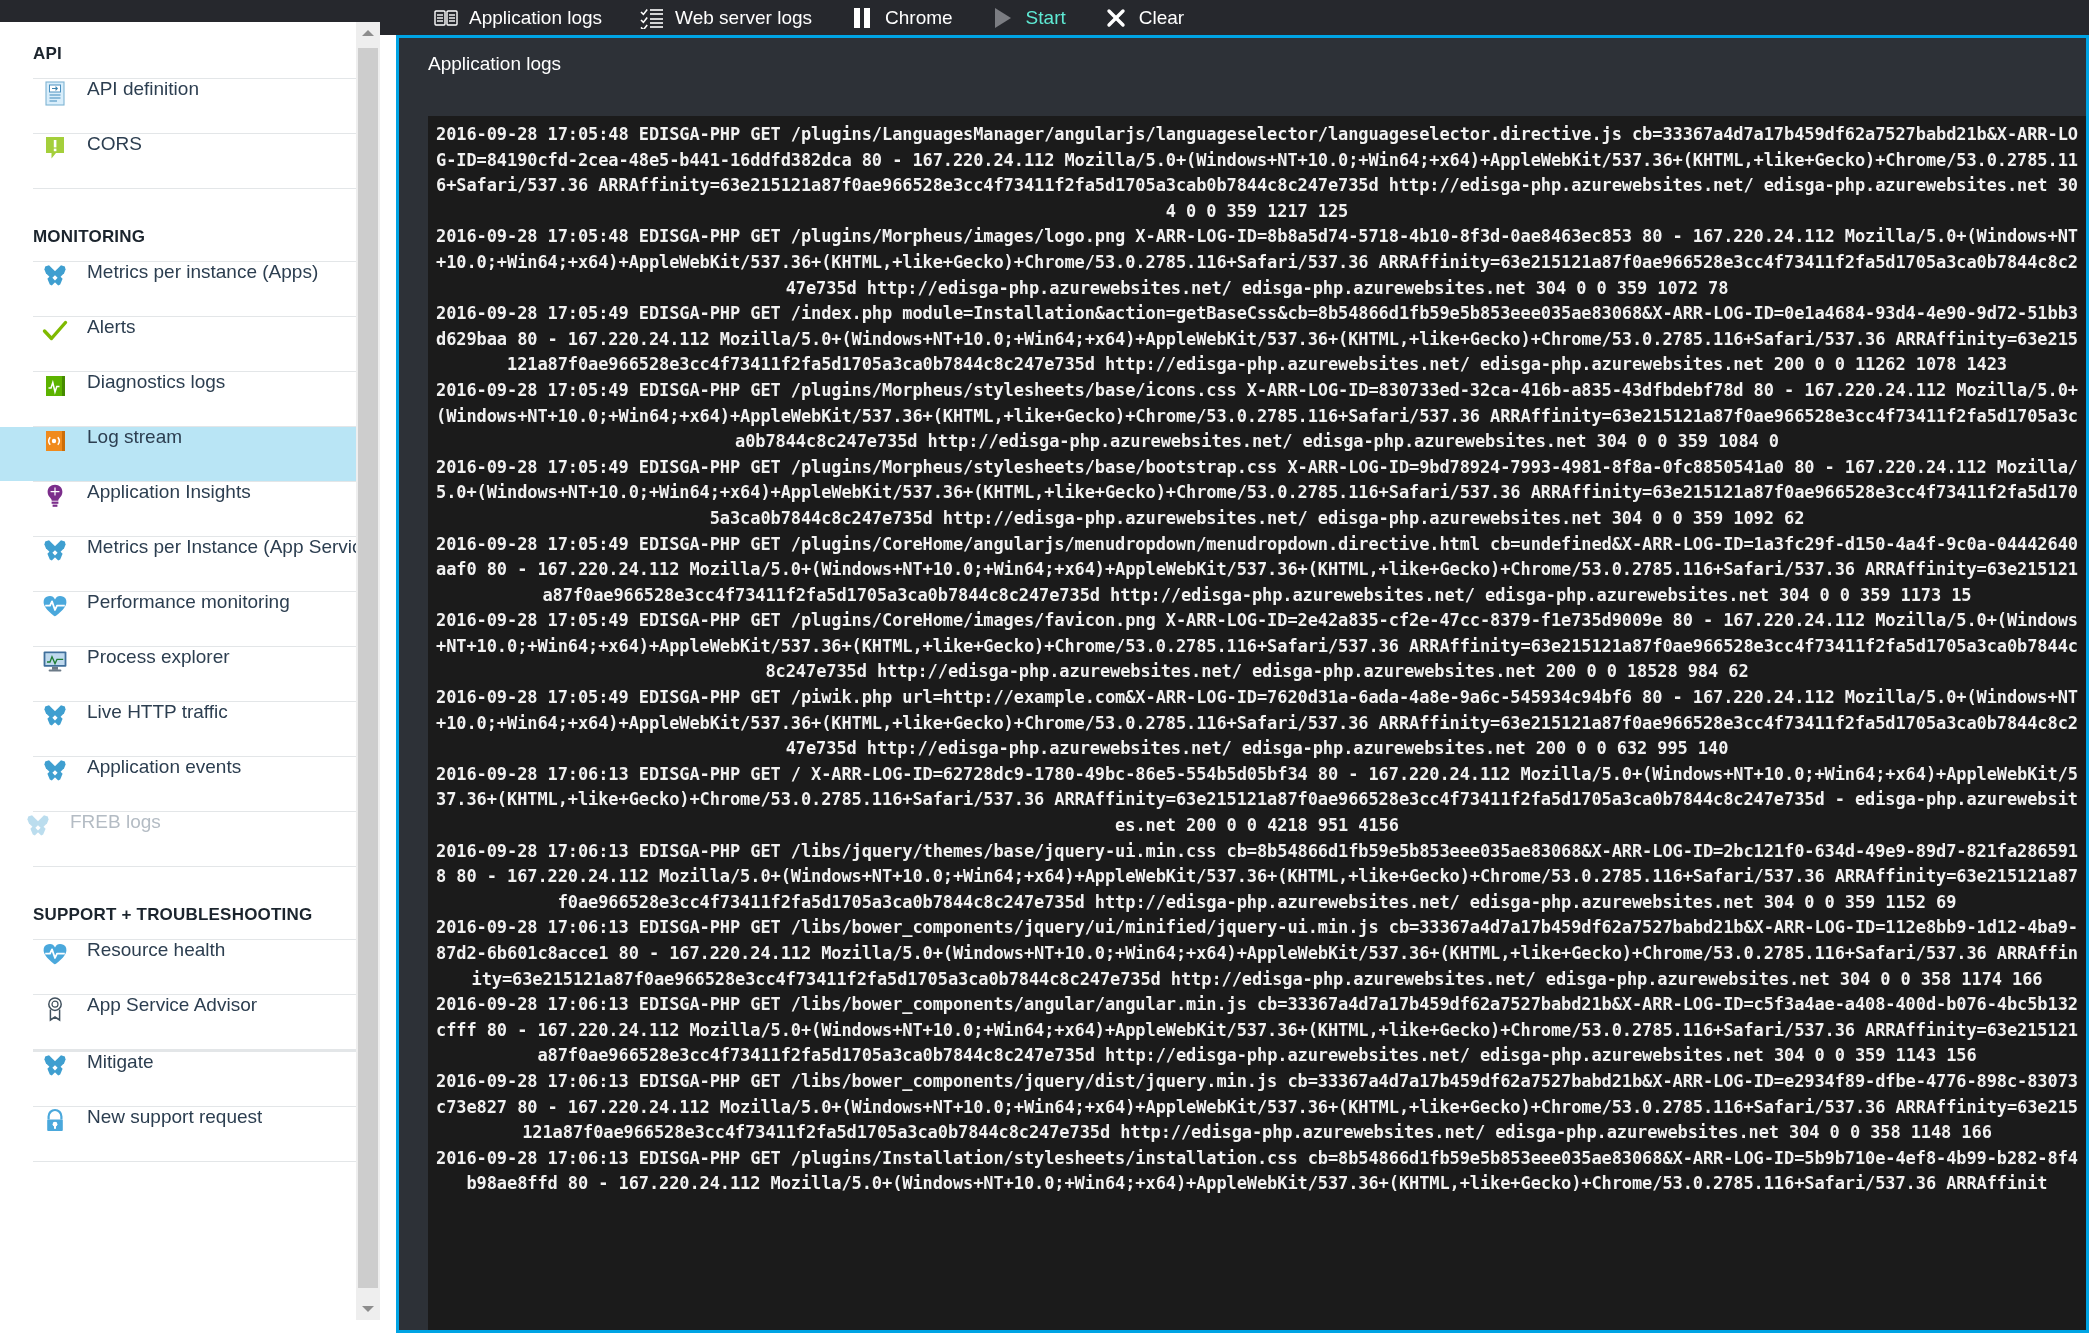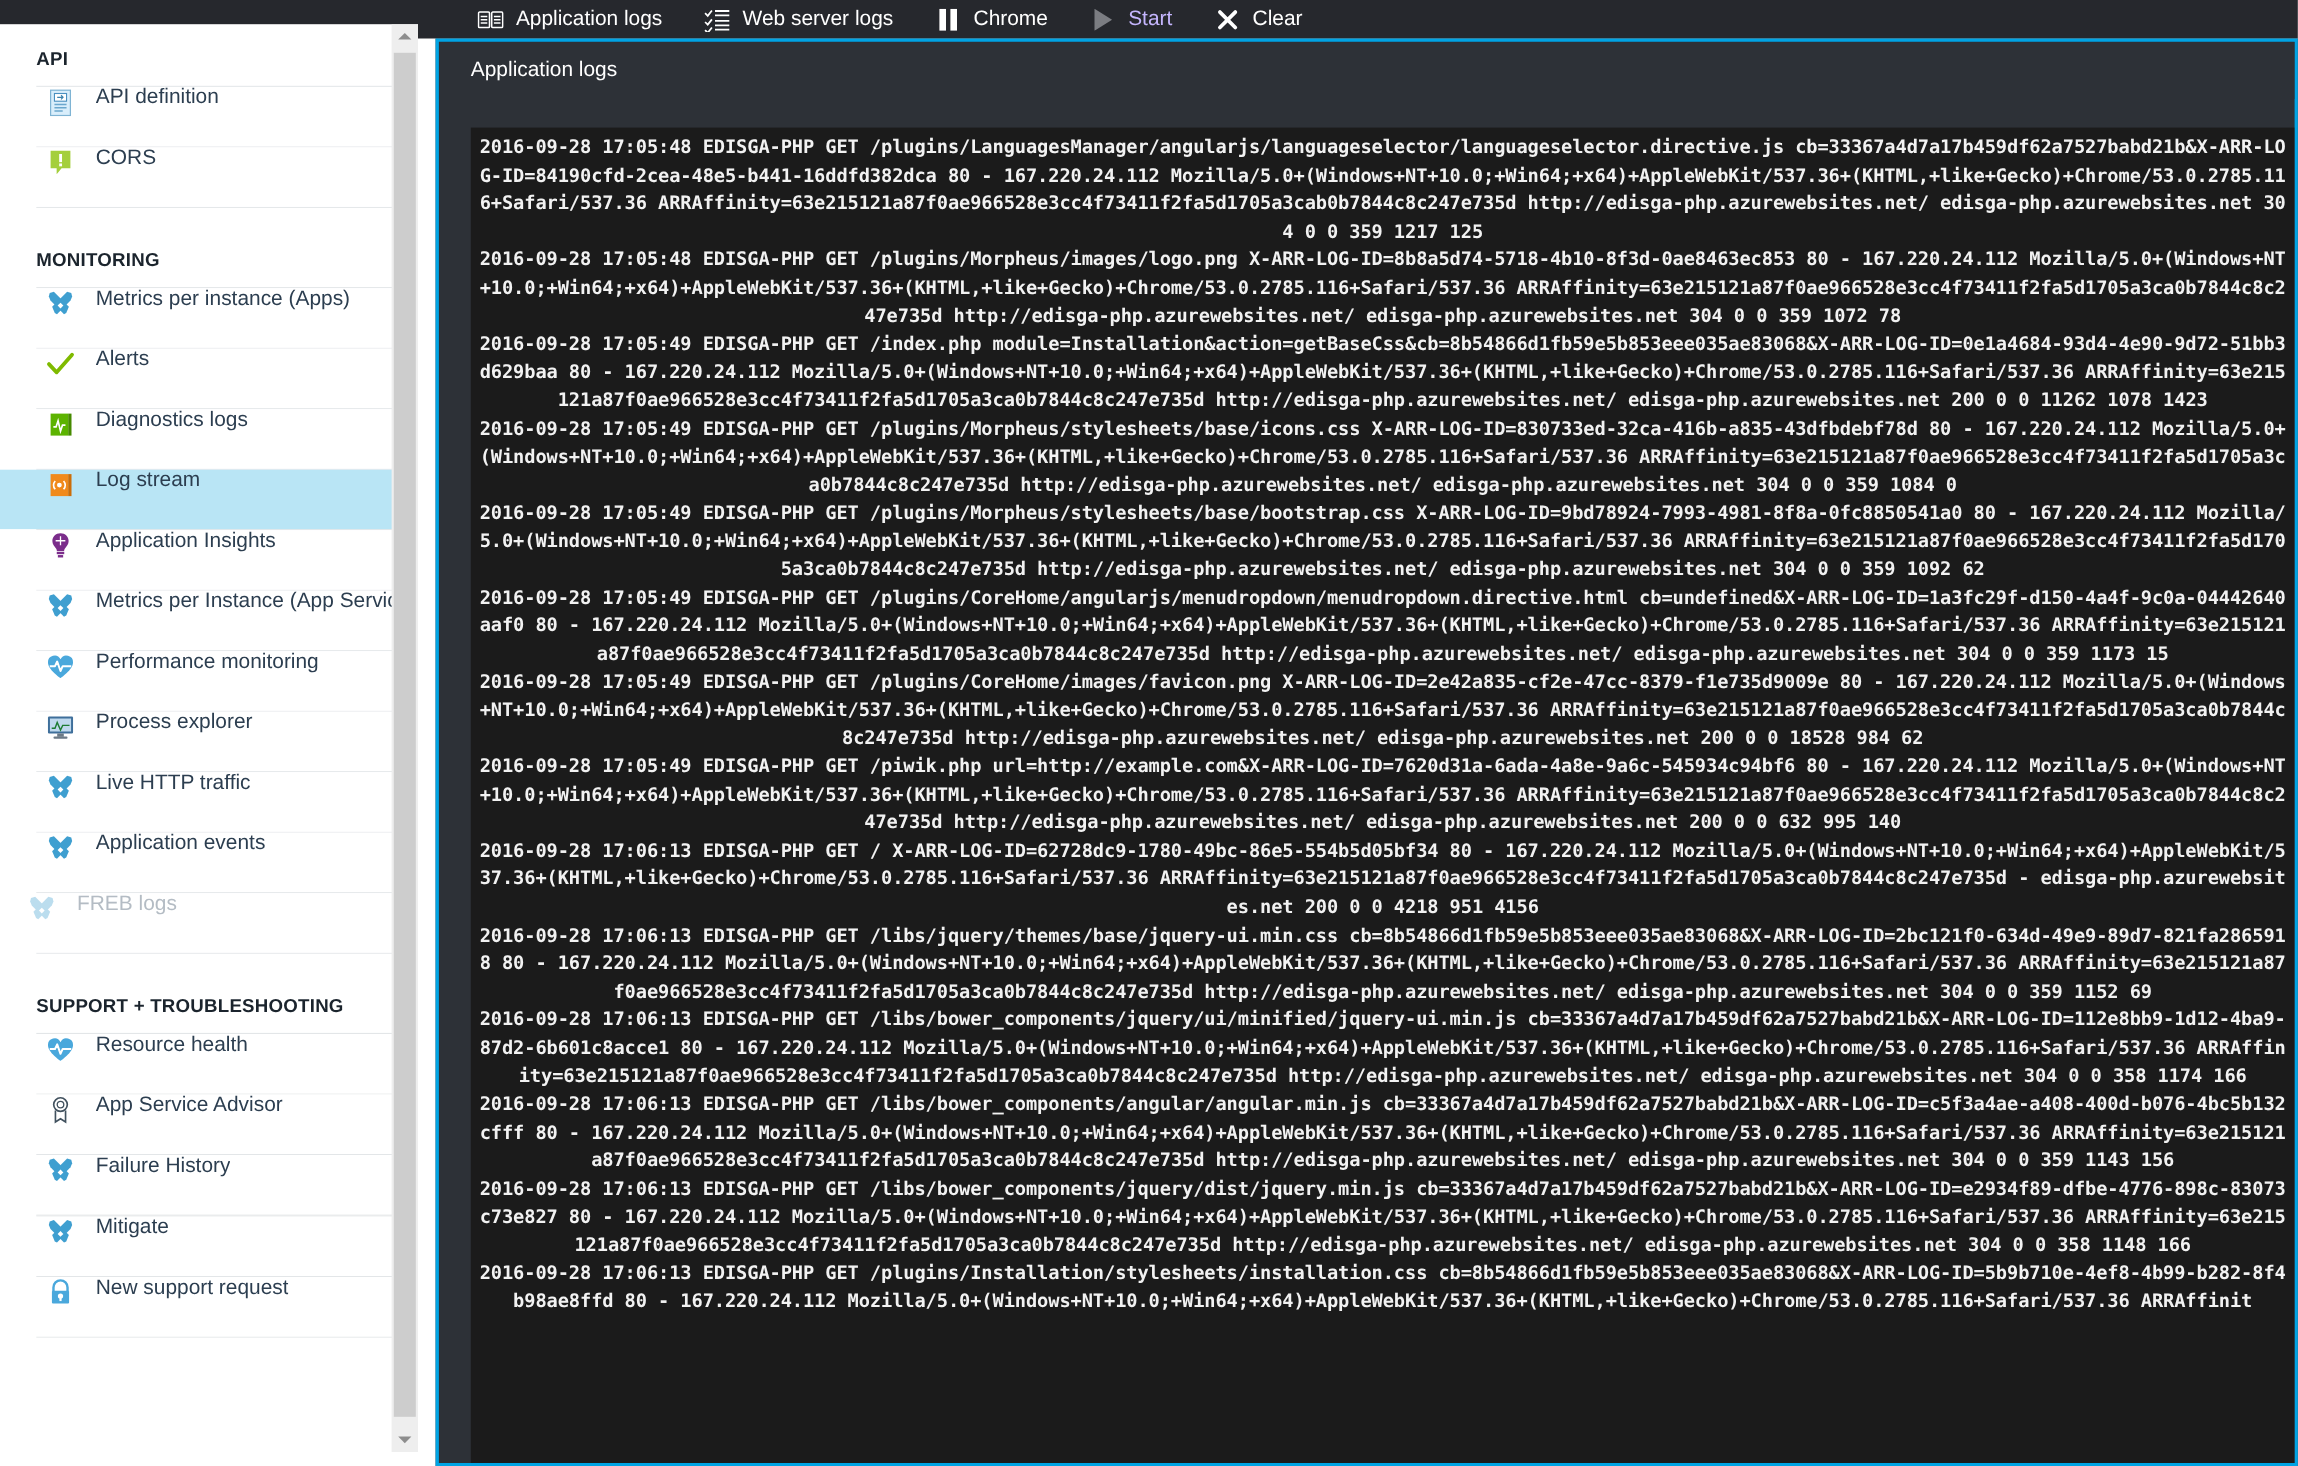--- a/index.html
+++ b/index.html
@@ -34,21 +34,21 @@
     align-items: center;
     height: 35px;
     padding: 0 10px;
     margin-right: 18px;
     color: #ffffff;
     font-size: 19px;
     cursor: pointer;
     user-select: none;
     white-space: nowrap;
   }
-  .tb-btn.disabled { color: #c4b5fd; cursor: default; }
+  .tb-btn.disabled { color: #5eead4; cursor: default; }
   .tb-ico {
     width: 24px; height: 22px;
     margin-right: 11px;
     display: inline-flex;
     align-items: center;
     justify-content: center;
     flex: none;
   }
   .tb-ico svg { display: block; }
   .tb-label { line-height: 1; }
@@ -426,30 +426,20 @@
           <span class="sb-item-ico">
             <svg width="22" height="26" viewBox="0 0 22 26" fill="none" stroke="#41515e" stroke-width="1.5">
               <circle cx="11" cy="8.2" r="6.2"></circle>
               <circle cx="11" cy="8.2" r="3" stroke-width="1.2"></circle>
               <path d="M6.4 13.6 V24 l4.6 -3 4.6 3 V13.6"></path>
             </svg>
           </span>
           <span class="sb-label">App Service Advisor</span>
         </div>
         <div class="sb-sep"></div>
-        <div class="sb-item">
-          <span class="sb-item-ico">
-            <svg width="26" height="26" viewBox="0 0 26 26">
-              <path d="M3.2 3.4 L7 2.2 L20.6 15.8 L18.2 21.6 L16.2 22.6 L3.9 10.2 L2.4 6.6 Z" fill="#3f9fd0"></path>
-              <path d="M22.8 3.4 L19 2.2 L5.4 15.8 L7.8 21.6 L9.8 22.6 L22.1 10.2 L23.6 6.6 Z" fill="#3f9fd0"></path>
-              <path d="M13 12.2 l2.6 2.6 -2.6 2.6 -2.6 -2.6 Z" fill="#ffffff"></path>
-            </svg>
-          </span>
-          <span class="sb-label">Failure History</span>
-        </div>
         <div class="sb-sep"></div>
         <div class="sb-sep"></div>
         <div class="sb-item">
           <span class="sb-item-ico">
             <svg width="26" height="26" viewBox="0 0 26 26">
               <path d="M3.2 3.4 L7 2.2 L20.6 15.8 L18.2 21.6 L16.2 22.6 L3.9 10.2 L2.4 6.6 Z" fill="#3f9fd0"></path>
               <path d="M22.8 3.4 L19 2.2 L5.4 15.8 L7.8 21.6 L9.8 22.6 L22.1 10.2 L23.6 6.6 Z" fill="#3f9fd0"></path>
               <path d="M13 12.2 l2.6 2.6 -2.6 2.6 -2.6 -2.6 Z" fill="#ffffff"></path>
             </svg>
           </span>

